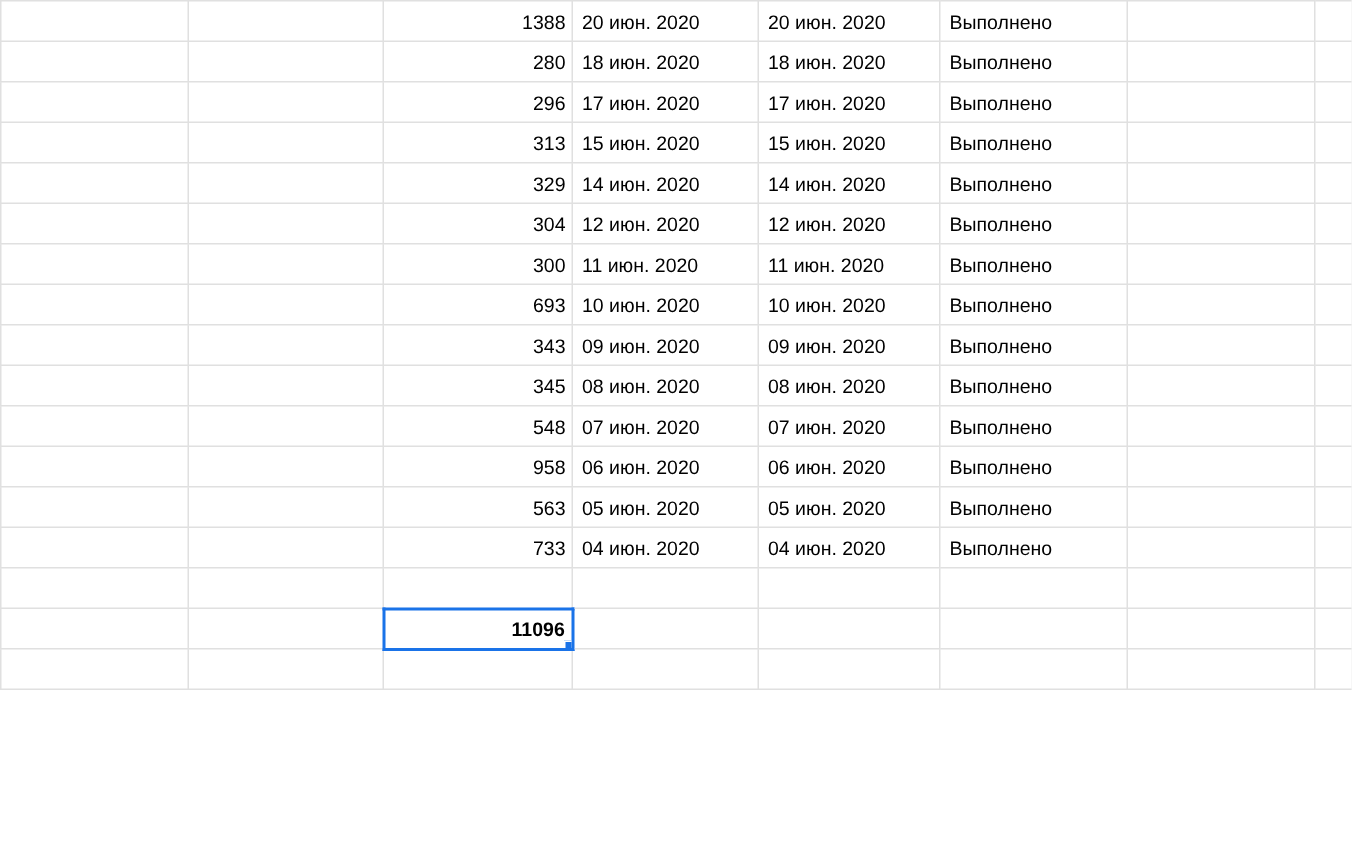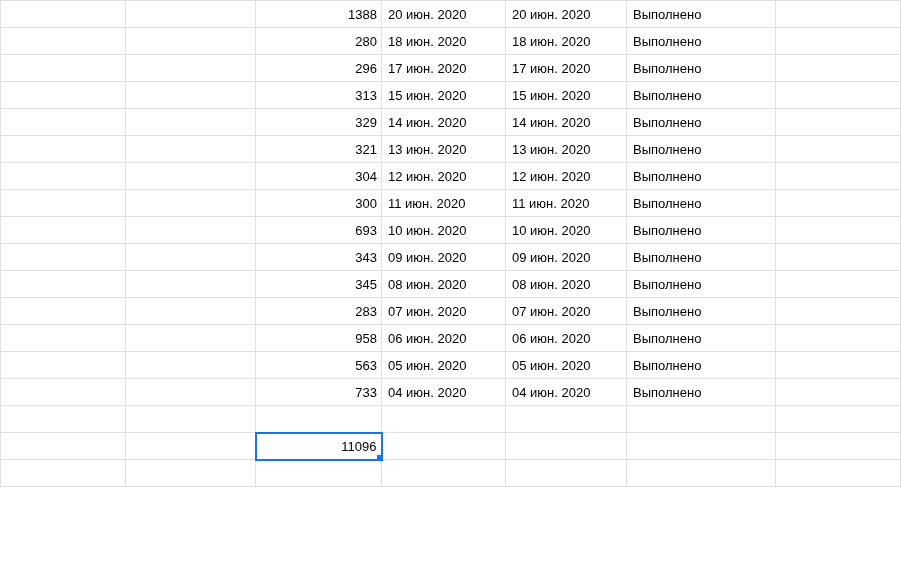--- a/index.html
+++ b/index.html
@@ -25,26 +25,26 @@
     padding: 0 4px;
     vertical-align: middle;
     white-space: nowrap;
     overflow: hidden;
   }
   .col-a { width: 125px; }
   .col-b { width: 130px; }
   .col-c { width: 126px; text-align: right; }
   .col-d { width: 124px; text-align: left; padding-left: 6px; }
   .col-e { width: 121px; text-align: left; padding-left: 6px; }
-  .col-f { width: 149px; text-align: left; padding-left: 6px; }
+  .col-f { width: 125px; text-align: left; padding-left: 6px; }
   .col-g { width: 125px; }
   .col-h { width: 25px; }
   td.selected {
     border: 2px solid #1a73e8;
-    font-weight: normal;
+    font-weight: bold;
     position: relative;
   }
   td.selected::after {
     content: "";
     position: absolute;
     right: -3px;
     bottom: -3px;
     width: 6px;
     height: 6px;
     background: #1a73e8;
@@ -112,30 +112,20 @@
         <td class="col-c">329</td>
         <td class="col-d">14 июн. 2020</td>
         <td class="col-e">14 июн. 2020</td>
         <td class="col-f">Выполнено</td>
         <td class="col-g"></td>
         <td class="col-h"></td>
       </tr>
       <tr>
         <td class="col-a"></td>
         <td class="col-b"></td>
-        <td class="col-c">321</td>
-        <td class="col-d">13 июн. 2020</td>
-        <td class="col-e">13 июн. 2020</td>
-        <td class="col-f">Выполнено</td>
-        <td class="col-g"></td>
-        <td class="col-h"></td>
-      </tr>
-      <tr>
-        <td class="col-a"></td>
-        <td class="col-b"></td>
         <td class="col-c">304</td>
         <td class="col-d">12 июн. 2020</td>
         <td class="col-e">12 июн. 2020</td>
         <td class="col-f">Выполнено</td>
         <td class="col-g"></td>
         <td class="col-h"></td>
       </tr>
       <tr>
         <td class="col-a"></td>
         <td class="col-b"></td>
@@ -172,21 +162,21 @@
         <td class="col-c">345</td>
         <td class="col-d">08 июн. 2020</td>
         <td class="col-e">08 июн. 2020</td>
         <td class="col-f">Выполнено</td>
         <td class="col-g"></td>
         <td class="col-h"></td>
       </tr>
       <tr>
         <td class="col-a"></td>
         <td class="col-b"></td>
-        <td class="col-c">283</td>
+        <td class="col-c">548</td>
         <td class="col-d">07 июн. 2020</td>
         <td class="col-e">07 июн. 2020</td>
         <td class="col-f">Выполнено</td>
         <td class="col-g"></td>
         <td class="col-h"></td>
       </tr>
       <tr>
         <td class="col-a"></td>
         <td class="col-b"></td>
         <td class="col-c">958</td>

